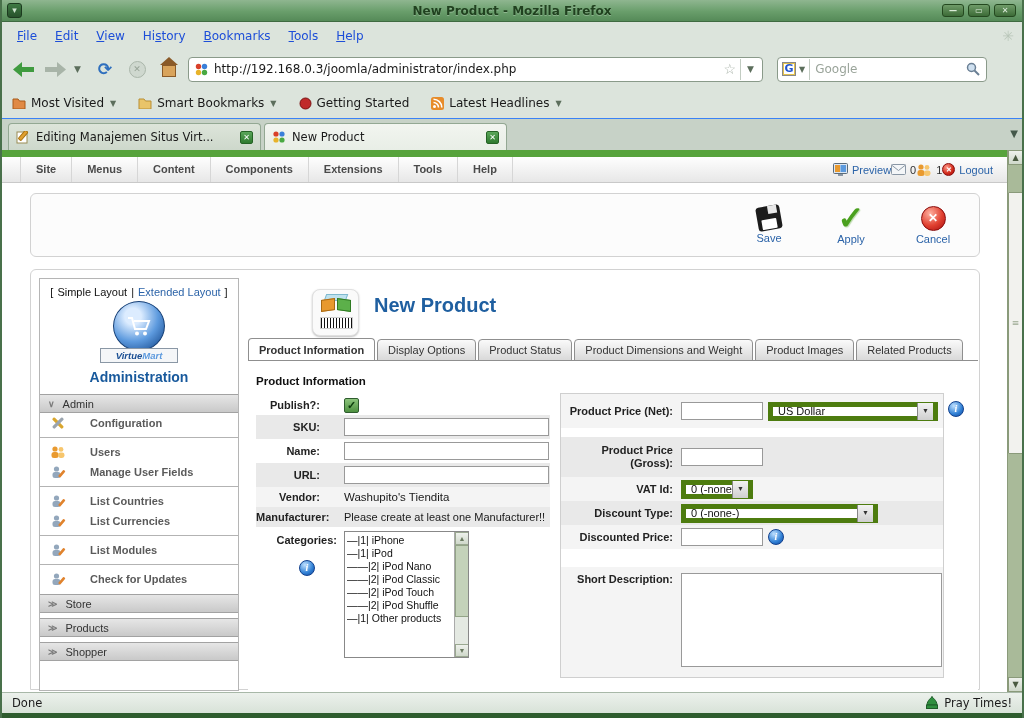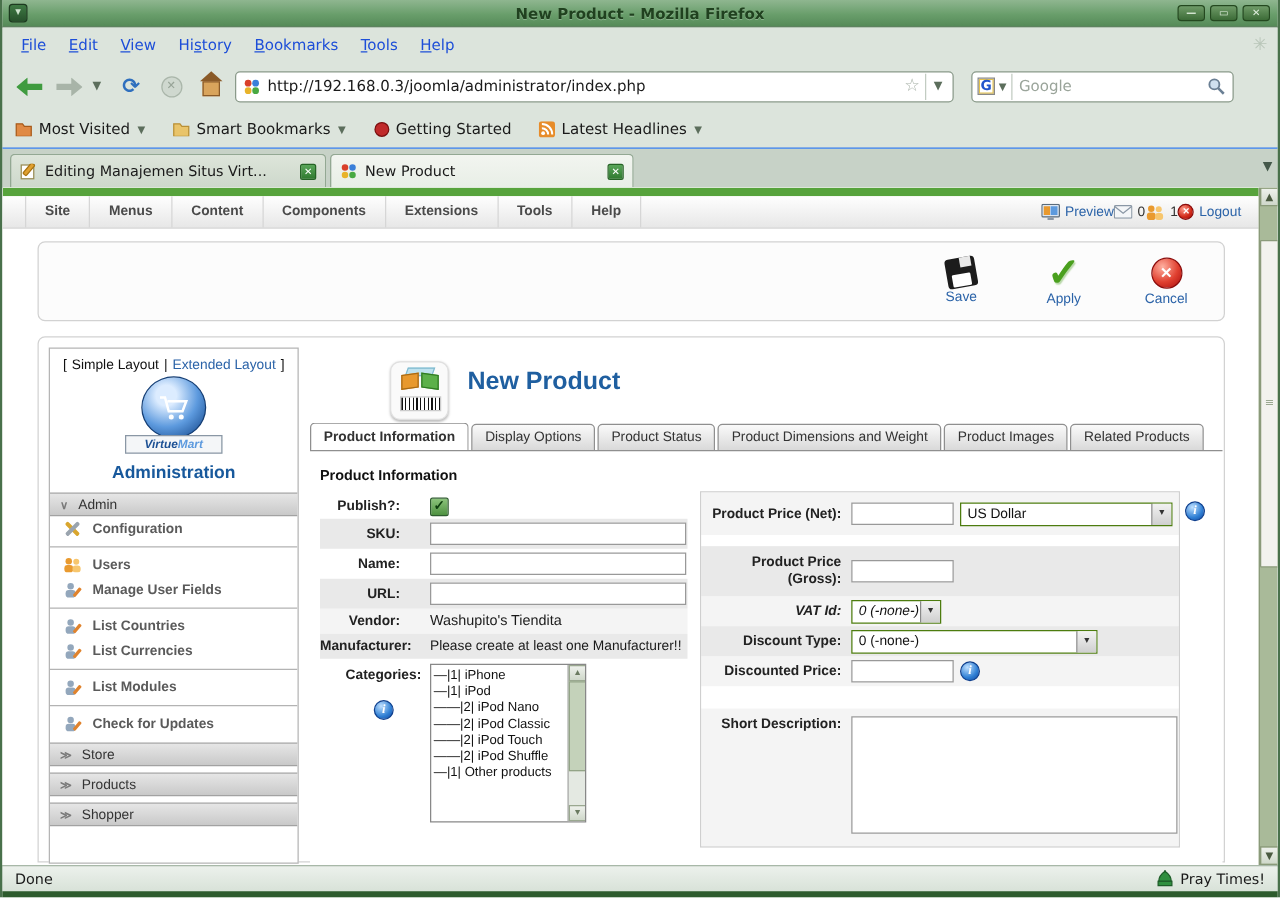--- a/index.html
+++ b/index.html
@@ -125,21 +125,21 @@
     text-align:center; line-height:13px; color:#1c5094; }
   .vm-ribbon .mart { color:#5d9ade; }
   .sb-title { text-align:center; font-size:14px; font-weight:bold; color:#18599c; margin-top:8px;
     font-family:"Liberation Sans",sans-serif; }
   .sb-menu { margin-top:9px; }
   .sb-header { height:19px; background:linear-gradient(#e6e6e6,#c9c9c9); border-top:1px solid #a2a2a2;
     border-bottom:1px solid #a2a2a2; display:flex; align-items:center; gap:8px; padding-left:8px;
     font-size:11px; color:#333; }
   .sb-header.gap { margin-top:5px; }
   .sb-chev { color:#7a7a7a; font-size:9px; font-weight:bold; }
-  .sb-item { height:20px; display:flex; align-items:center; gap:8px; padding-left:9px;
+  .sb-item { height:20px; display:flex; align-items:center; gap:24px; padding-left:9px;
     font-size:11px; font-weight:bold; color:#5a5a5a; }
   .sb-item:first-of-type { margin-top:2px; }
   .sb-div { border-top:1px solid #b3b3b3; margin:4px 0; }
   .sb-icon { width:17px; display:flex; justify-content:center; }
 
   
   .prod-icon { position:absolute; left:281px; top:19px; width:47px; height:47px; border-radius:8px;
     background:#fafafa; border:1px solid #e0e0e0; box-shadow:0 1px 2px rgba(0,0,0,.25); }
   .cube { position:absolute; top:6px; left:8px; width:30px; height:16px; }
   .cube .l { position:absolute; left:0; top:3px; width:14px; height:12px; background:#e8992e;
@@ -198,28 +198,28 @@
 
   
   .rbox { position:absolute; left:312px; top:32px; width:384px; border:1px solid #cfcfcf; background:#f4f4f4; }
   .rrow { display:flex; align-items:center; }
   .rrow .rlab { width:118px; text-align:right; font-size:11px; font-weight:bold; color:#222;
     padding-right:6px; line-height:13px; }
   .rrow .rfld { flex:1; display:flex; align-items:center; gap:5px; padding-left:2px; }
   .r-net { height:34px; background:#f4f4f4; }
   .r-sp1 { height:9px; background:#fff; }
   .r-gross { height:40px; background:#e9e9e9; }
-  .r-vat { height:24px; background:#f4f4f4;font-style:italic; }
+  .r-vat { height:24px; background:#f4f4f4; }
   .r-disc { height:24px; background:#e9e9e9; }
   .r-dprice { height:24px; background:#f4f4f4; }
   .r-sp2 { height:18px; background:#fff; }
   .r-sdesc { height:110px; background:#f4f4f4; align-items:flex-start; padding-top:6px; }
   .txt-s { width:82px; height:18px; border:1px solid #999; background:#fff; font-size:11px; padding:0 3px;
     font-family:"Liberation Sans",sans-serif; }
-  .gtk-select { height:19px; border:1px solid #4d7c0f; background:#fff; display:flex; align-items:center; }
+  .gtk-select { height:19px; border:5px solid #4d7c0f; background:#fff; display:flex; align-items:center; }
   .gtk-select .val { flex:1; font-size:11px; color:#111; padding:0 5px; white-space:nowrap; overflow:hidden; }
   .gtk-select .arrbtn { width:16px; height:17px; border-left:1px solid #888;
     background:linear-gradient(#f2f2f2,#cfcfcf); color:#333; font-size:7px; line-height:16px; text-align:center; }
   .sel-cur { width:170px; } .sel-vat { width:72px; } .sel-disc { width:197px; }
   .tarea { width:261px; height:94px; border:1px solid #999; background:#fff; resize:none;
     font-family:"Liberation Sans",sans-serif; font-size:11px; }
   .info-net { position:absolute; left:700px; top:40px; }
   
   
   .vscroll { position:absolute; right:0; top:0; width:15px; height:542px; background:#a9ba99;

